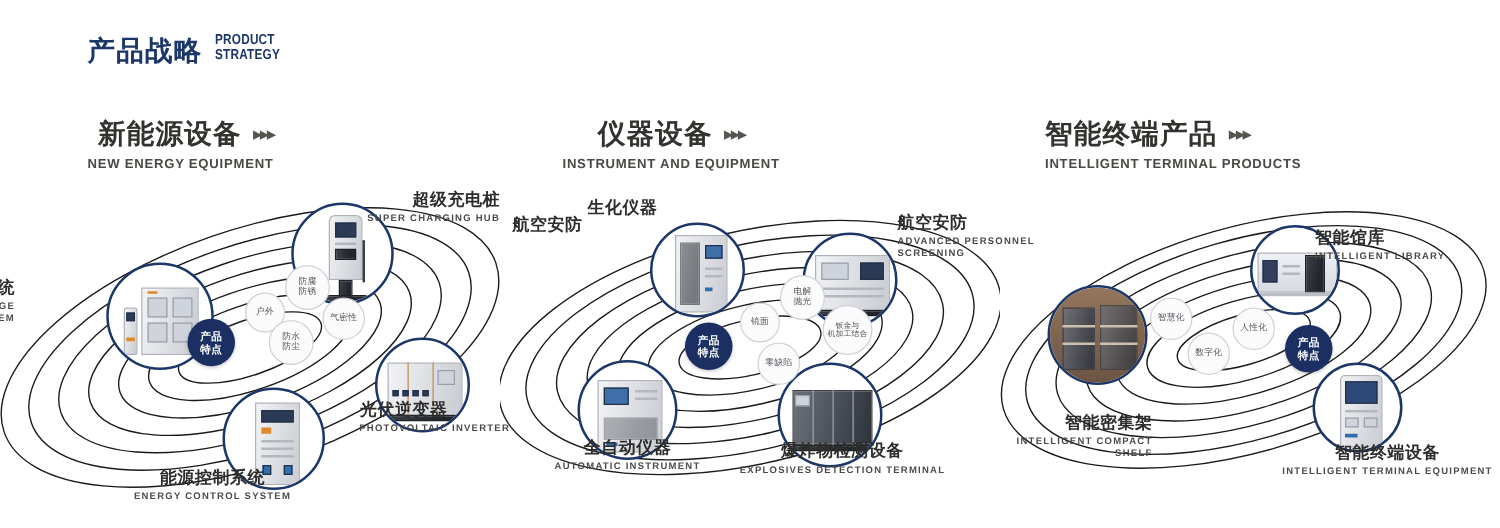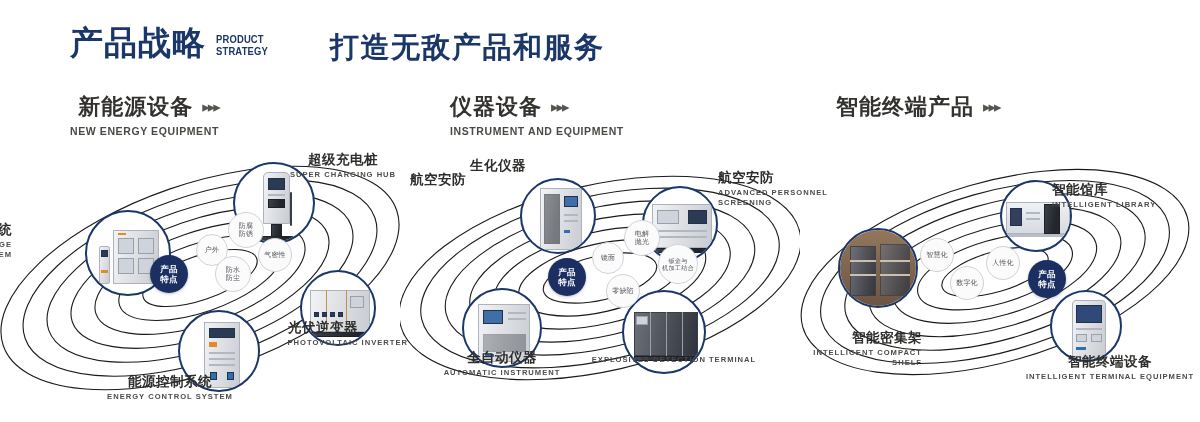--- a/index.html
+++ b/index.html
@@ -6,21 +6,21 @@
   body{
     width:1200px;height:422px;background:#ffffff;overflow:hidden;
     font-family:"Liberation Sans","DejaVu Sans",sans-serif;
     position:relative;color:#2b2b2b;
   }
   .stage{position:absolute;left:0;top:0;width:1200px;height:422px;}
 
   
   .hdr{position:absolute;left:70px;top:26px;display:flex;align-items:flex-end;}
   .hdr-cn{
-    font-size:33px;font-weight:bold;color:#1b3668;letter-spacing:1px;
+    font-size:22px;font-weight:bold;color:#1b3668;letter-spacing:1px;
     line-height:1;font-family:"Liberation Sans","DejaVu Sans",sans-serif;
   }
   .hdr-en{
     margin-left:10px;margin-bottom:2px;color:#1b3668;font-weight:bold;
     font-size:11.5px;line-height:12px;letter-spacing:.2px;
     transform:scaleX(.82);transform-origin:left bottom;white-space:pre-line;
   }
   .hdr-sub{
     position:absolute;left:330px;top:33px;font-size:29px;font-weight:bold;
     color:#1b3668;letter-spacing:1.5px;line-height:1;
@@ -79,40 +79,40 @@
 </head>
 <body>
 
 <div class="stage">
 
   <div class="hdr">
     <div class="hdr-cn">产品战略</div>
     <div class="hdr-en">PRODUCT
 STRATEGY</div>
   </div>
-  <div class="hdr-sub">打造无敌产品和服务</div>
 
   <div class="sec" style="left:70px;top:96px;text-align:right;">
     <div class="cn">
       <span>新能源设备</span><span class="arrows">▸▸▸</span>
     </div>
     <div class="en">NEW ENERGY EQUIPMENT</div>
   </div>
 
-  <div class="sec" style="left:450px;top:96px;">
+  <div class="sec" style="left:450px;top:96px;text-align:center;">
     <div class="cn">
       <span>仪器设备</span><span class="arrows">▸▸▸</span>
     </div>
     <div class="en">INSTRUMENT AND EQUIPMENT</div>
   </div>
 
   <div class="sec" style="left:836px;top:96px;">
     <div class="cn">
       <span>智能终端产品</span><span class="arrows">▸▸▸</span>
     </div>
+    <div class="en">INTELLIGENT TERMINAL PRODUCTS</div>
   </div>
 
   <div class="panel" style="left:0px;">
 
     <svg class="orbits" width="400" height="272" viewBox="0 0 400 272">
       <g fill="none" stroke="#1a1a1a" stroke-width="1.1" transform="rotate(-19 200 128)">
         <ellipse cx="200" cy="128" rx="60" ry="22"></ellipse>
         <ellipse cx="200" cy="128" rx="85" ry="34"></ellipse>
         <ellipse cx="200" cy="128" rx="110" ry="46"></ellipse>
         <ellipse cx="200" cy="128" rx="135" ry="58"></ellipse>
@@ -183,21 +183,21 @@
     <div class="bub" style="left:215px;top:106px;width:36px;height:36px;white-space:pre-line;">防水
 防尘</div>
     <div class="bub" style="left:258px;top:88px;width:34px;height:34px;white-space:pre-line;">气密性</div>
 
     <div class="cap right" style="left:-88px;top:72px;width:100px;">
       <div class="cn">储能系统</div>
       <div class="en" style="white-space:pre-line;">ENERGY STORAGE
 SYSTEM</div>
     </div>
 
-    <div class="cap center" style="left:258px;top:2px;width:170px;">
+    <div class="cap center" style="left:230px;top:2px;width:170px;text-align:right;">
       <div class="cn">超级充电桩</div>
       <div class="en" style="white-space:pre-line;">SUPER CHARGING HUB</div>
     </div>
 
     <div class="cap center" style="left:238px;top:170px;width:170px;">
       <div class="cn">光伏逆变器</div>
       <div class="en" style="white-space:pre-line;text-align:right;">PHOTOVOLTAIC INVERTER</div>
     </div>
 
     <div class="cap center" style="left:85px;top:212px;width:170px;margin-top:12px;">
@@ -286,20 +286,21 @@
       <div class="en" style="white-space:pre-line;">ADVANCED PERSONNEL
 SCREENING</div>
     </div>
 
     <div class="cap center" style="left:22px;top:200px;width:160px;">
       <div class="cn">全自动仪器</div>
       <div class="en" style="white-space:pre-line;">AUTOMATIC INSTRUMENT</div>
     </div>
 
     <div class="cap center" style="left:184px;top:203px;width:180px;">
+      <div class="cn">爆炸物检测设备</div>
       <div class="en" style="white-space:pre-line;">EXPLOSIVES DETECTION TERMINAL</div>
     </div>
   </div>
 
   <div class="panel" style="left:800px;">
 
     <svg class="orbits" width="400" height="272" viewBox="0 0 400 272">
       <g fill="none" stroke="#1a1a1a" stroke-width="1.1" transform="rotate(-16 195 122)">
         <ellipse cx="195" cy="122" rx="55" ry="20"></ellipse>
         <ellipse cx="195" cy="122" rx="80" ry="32"></ellipse>

